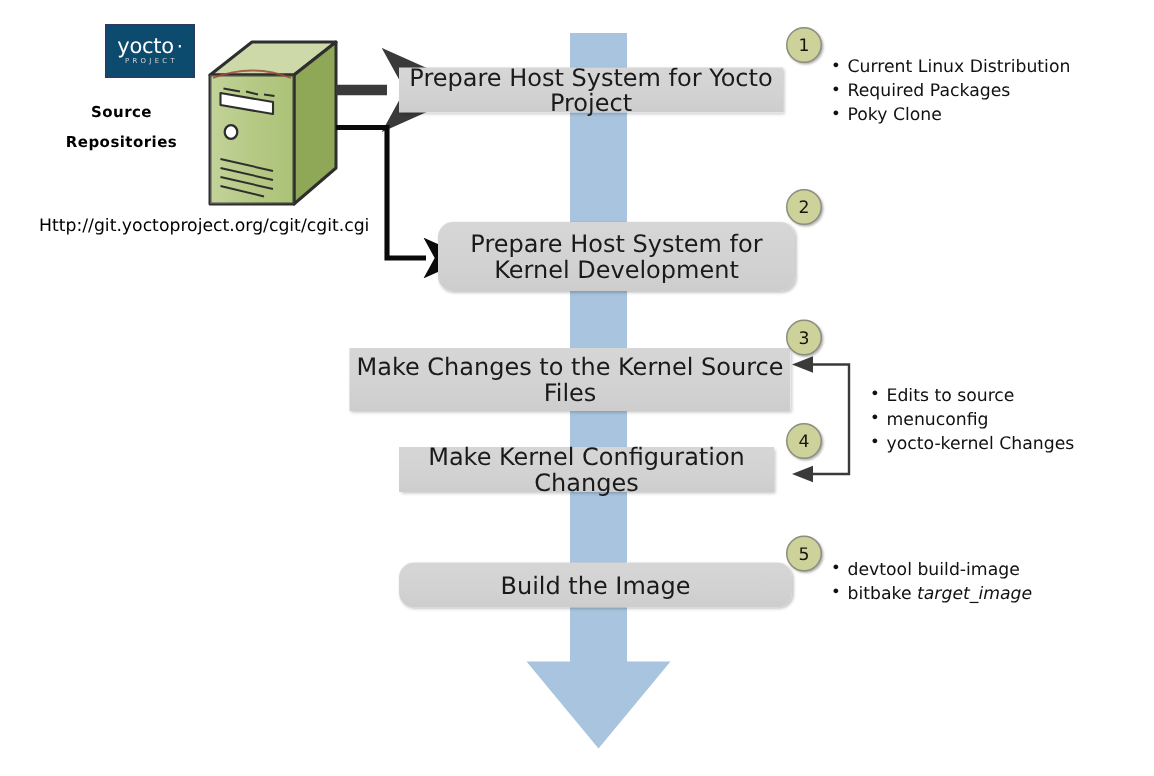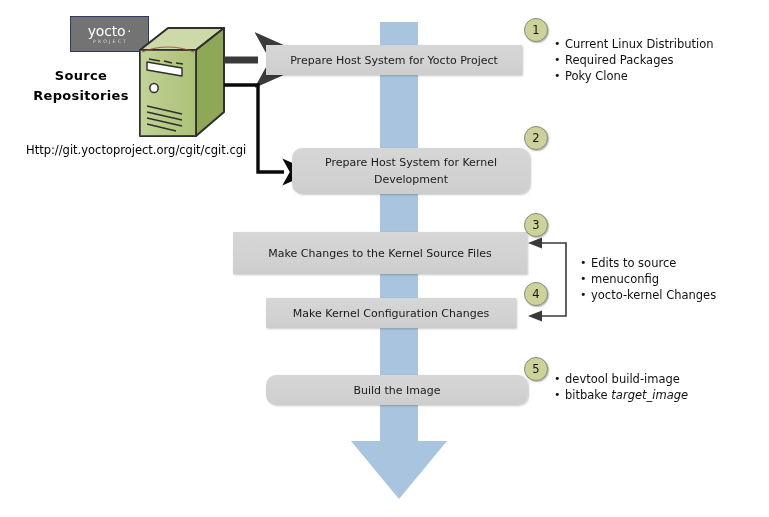--- a/index.html
+++ b/index.html
@@ -18,23 +18,23 @@
     height: 517px;
     overflow: hidden;
     background: #ffffff;
   }
 
   
   .logo-box {
     position: absolute;
     left: 70px;
     top: 16px;
-    width: 79px;
+    width: 60px;
     height: 36px;
-    background: #737373;
+    background: #0c4a6e;
     border: 1px solid #2b3a63;
     box-sizing: border-box;
     display: flex;
     flex-direction: column;
     align-items: center;
     justify-content: center;
     line-height: 1;
   }
   .logo-word {
     color: #ffffff;
@@ -55,21 +55,21 @@
   }
 
   
   .src-label {
     position: absolute;
     left: 22px;
     top: 66px;
     width: 118px;
     text-align: center;
     font-weight: bold;
-    font-size: 13px;
+    font-size: 10px;
     line-height: 20px;
     letter-spacing: 0.3px;
     color: #000000;
   }
   .src-url {
     position: absolute;
     left: 6px;
     top: 143px;
     font-size: 11.5px;
     color: #000000;
@@ -109,21 +109,21 @@
   
   .step-box {
     position: absolute;
     background: linear-gradient(to bottom, #d6d6d6 0%, #d2d2d2 62%, #cdcdcd 100%);
     border: 0;
     box-shadow: 1px 1px 2px rgba(0,0,0,0.22);
     display: flex;
     align-items: center;
     justify-content: center;
     text-align: center;
-    font-size: 11px;
+    font-size: 16px;
     color: #1a1a1a;
     line-height: 17px;
     box-sizing: border-box;
   }
   #box1 { left: 266px; top: 45px;  width: 256px; height: 30px; }
   #box2 { left: 292px; top: 148px; width: 238px; height: 46px; border-radius: 10px; }
   #box3 { left: 233px; top: 232px; width: 294px; height: 42px; }
   #box4 { left: 266px; top: 298px; width: 250px; height: 30px; text-align: center; }
   #box5 { left: 266px; top: 375px; width: 262px; height: 30px; border-radius: 10px; }
 

